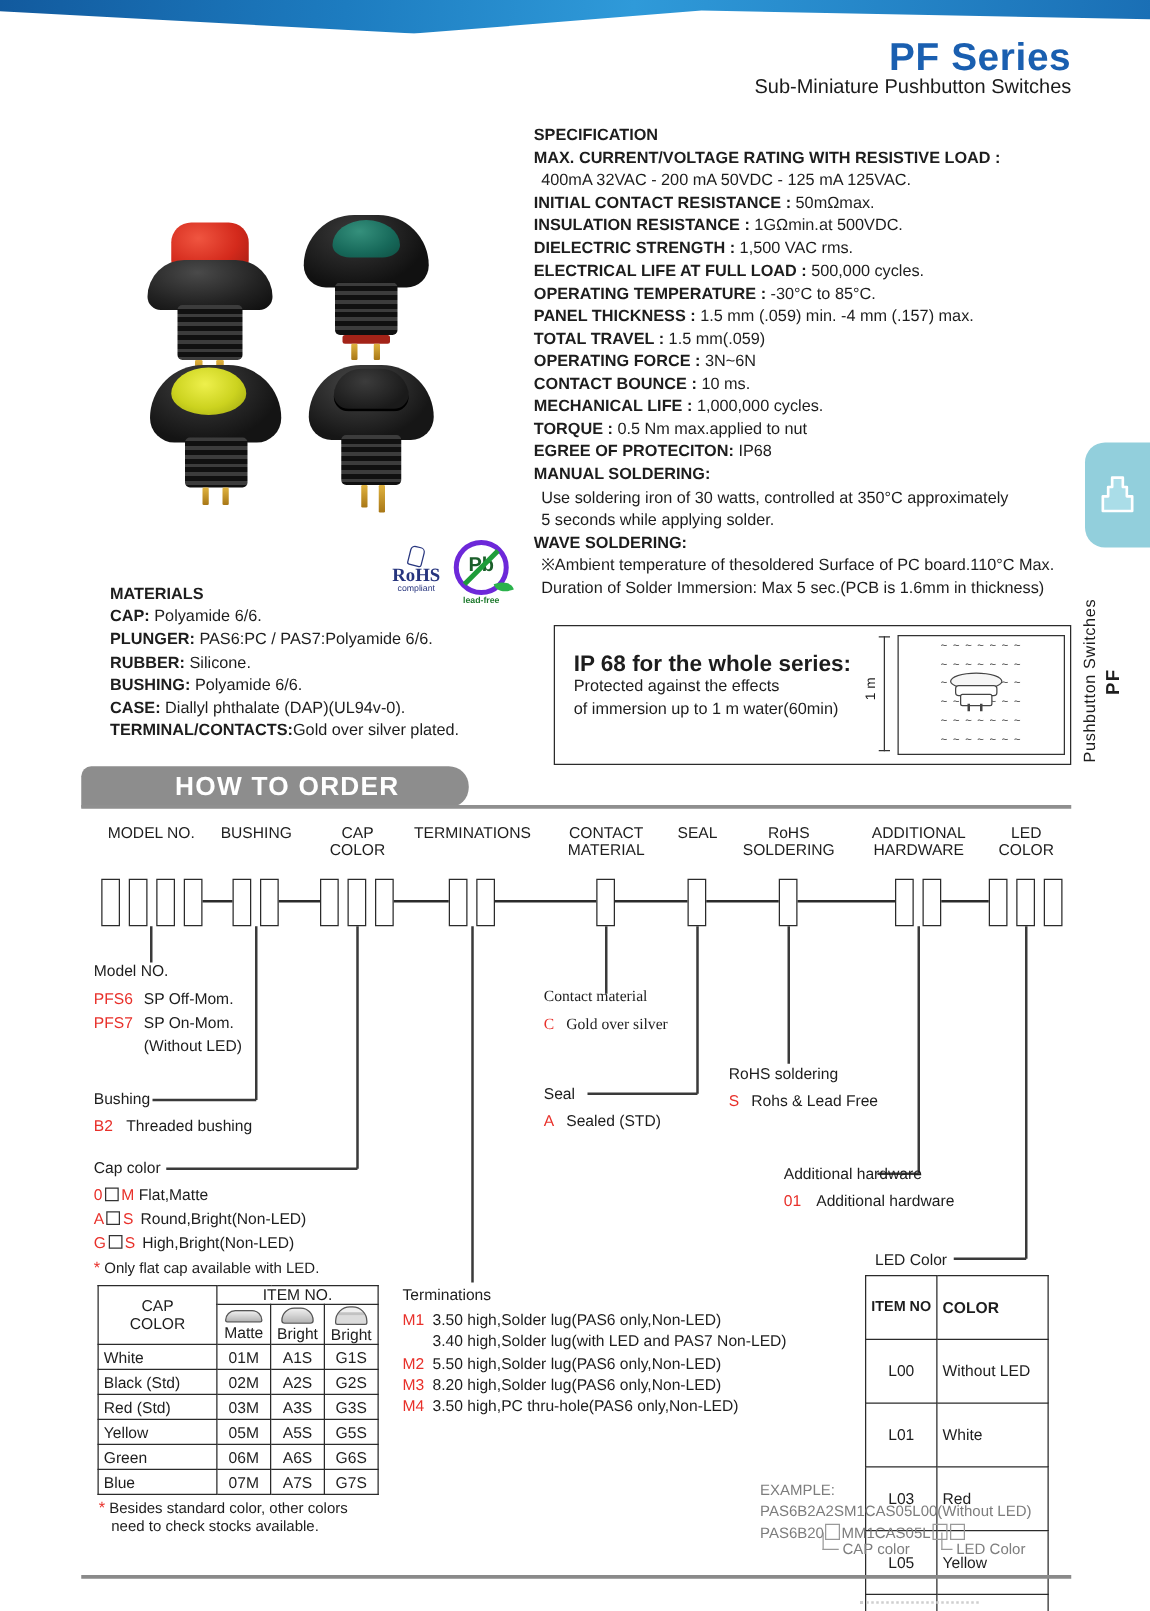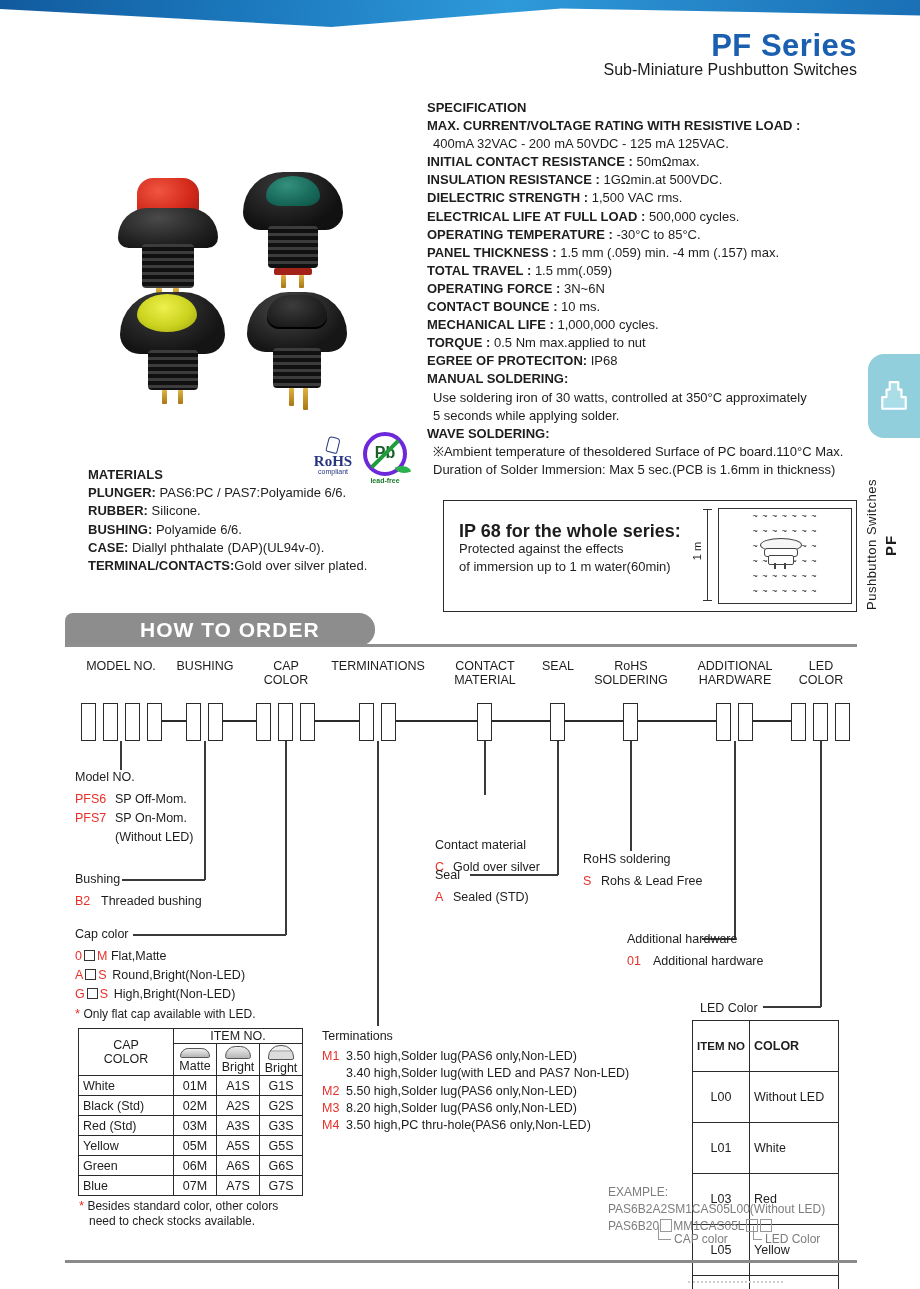--- a/index.html
+++ b/index.html
@@ -154,20 +154,21 @@
     <div><b>MANUAL SOLDERING:</b></div>
     <div class="ind"><span>Use soldering iron of 30 watts, controlled at 350°C approximately</span></div>
     <div class="ind"><span>5 seconds while applying solder.</span></div>
     <div><b>WAVE SOLDERING:</b></div>
     <div class="ind"><span>※Ambient temperature of thesoldered Surface of  PC board.110°C Max.</span></div>
     <div class="ind"><span>Duration of Solder Immersion: Max 5 sec.(PCB is 1.6mm in thickness)</span></div>
   </div>
 
   <div class="mat">
     <div class="sec-title">MATERIALS</div>
+    <div><b>CAP:</b> <span>Polyamide 6/6.</span></div>
     <div><b>PLUNGER:</b> <span>PAS6:PC / PAS7:Polyamide 6/6.</span></div>
     <div><b>RUBBER:</b> <span>Silicone.</span></div>
     <div><b>BUSHING:</b> <span>Polyamide 6/6.</span></div>
     <div><b>CASE:</b> <span>Diallyl phthalate (DAP)(UL94v-0).</span></div>
     <div><b>TERMINAL/CONTACTS:</b><span>Gold over silver plated.</span></div>
   </div>
 
   <div class="rohs">
     <div class="mark"></div>
     <div class="r1">RoHS</div>
@@ -338,21 +339,21 @@
     <div style="font-size:12px;"><span class="star">*</span> <span>Only flat cap available with LED.</span></div>
   </div>
   <div class="lg" style="left:322px;top:1028px;line-height:17.2px;">
     <div class="ttl">Terminations</div>
     <div><span class="code w24">M1</span><span>3.50 high,Solder lug(PAS6 only,Non-LED)</span></div>
     <div><span class="code w24"></span><span>3.40 high,Solder lug(with LED and PAS7 Non-LED)</span></div>
     <div><span class="code w24">M2</span><span>5.50 high,Solder lug(PAS6 only,Non-LED)</span></div>
     <div><span class="code w24">M3</span><span>8.20 high,Solder lug(PAS6 only,Non-LED)</span></div>
     <div><span class="code w24">M4</span><span>3.50 high,PC thru-hole(PAS6 only,Non-LED)</span></div>
   </div>
-  <div class="lg" style="left:435px;top:836px;">
+  <div class="lg" style="left:435px;top:788px;font-family:Liberation Serif, serif;">
     <div class="ttl">Contact material</div>
     <div><span class="code w18">C</span><span>Gold over silver</span></div>
   </div>
   <div class="lg" style="left:435px;top:866px;">
     <div class="ttl">Seal</div>
     <div><span class="code w18">A</span><span>Sealed (STD)</span></div>
   </div>
   <div class="lg" style="left:583px;top:850px;">
     <div class="ttl">RoHS soldering</div>
     <div><span class="code w18">S</span><span>Rohs &amp; Lead Free</span></div>

